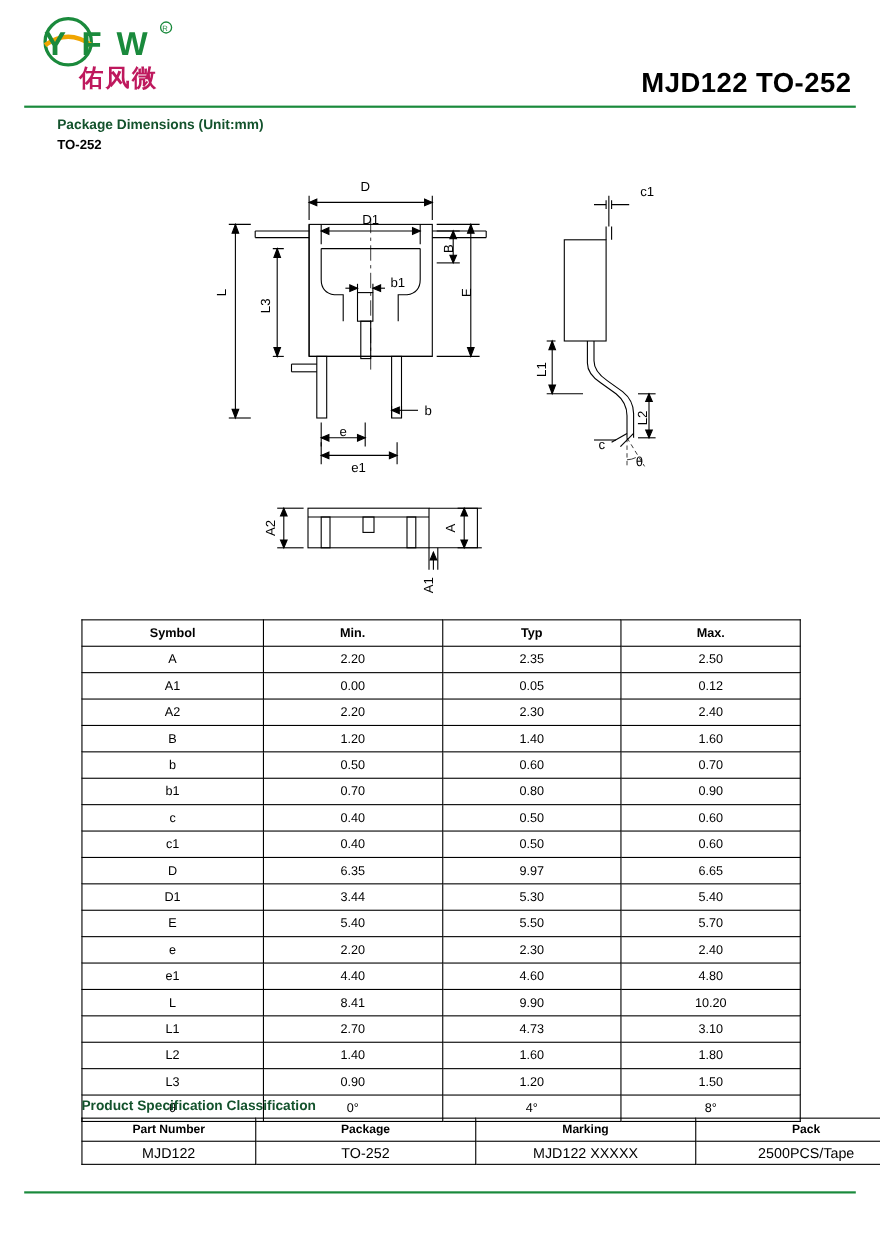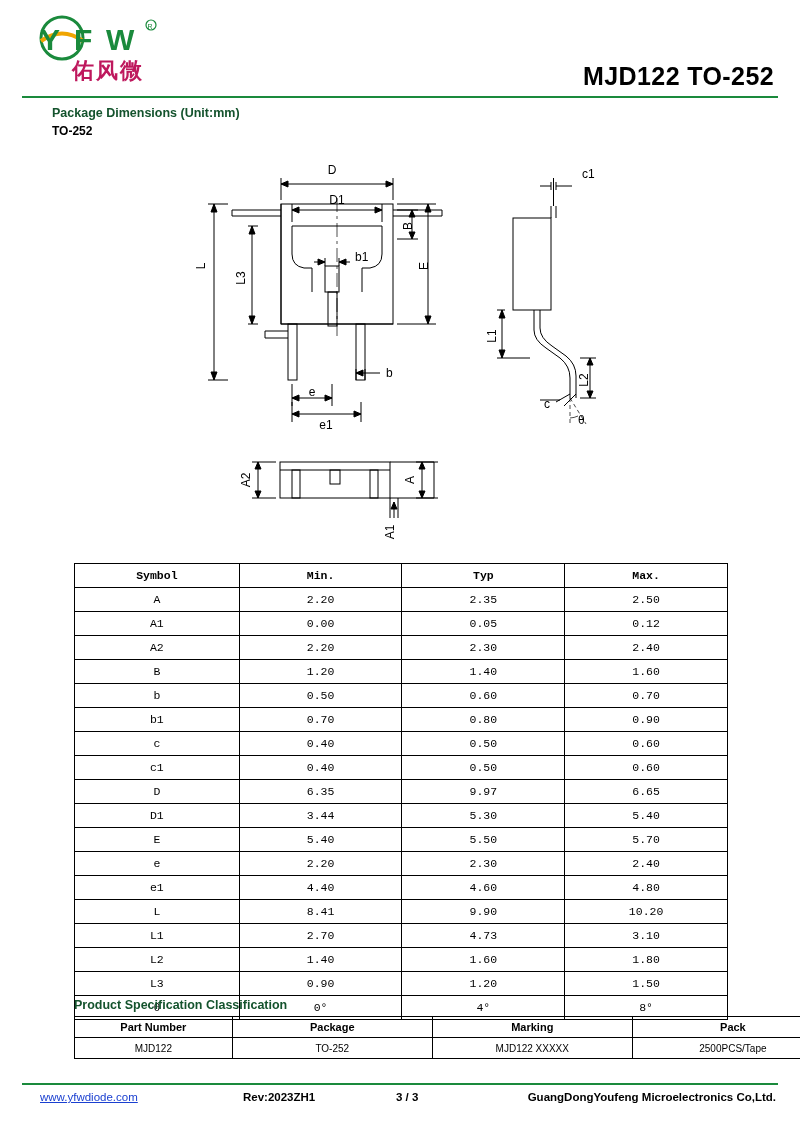--- a/index.html
+++ b/index.html
@@ -97,21 +97,20 @@
   
   table {
     border-collapse: collapse;
     font-size: 11.5px;
   }
   .dim-table {
     position: absolute;
     left: 74px;
     top: 563px;
     width: 654px;
-    font-family: Liberation Mono, monospace;
   }
   .dim-table th, .dim-table td {
     border: 1px solid #000;
     height: 23px;
     text-align: center;
     font-weight: normal;
     padding: 0;
   }
   .dim-table th {
     font-weight: bold;
@@ -133,21 +132,21 @@
     left: 74px;
     top: 1016px;
     width: 760px;
   }
   .psc-table th, .psc-table td {
     border: 1px solid #000;
     height: 20px;
     text-align: center;
     font-weight: normal;
     padding: 0;
-    font-size: 10px;
+    font-size: 13px;
   }
   .psc-table th { font-weight: bold; font-size: 11px; }
   .psc-table col.p0 { width: 138px; }
   .psc-table col.p1 { width: 175px; }
   .psc-table col.p2 { width: 175px; }
   .psc-table col.p3 { width: 176px; }
 
   
   .footer-rule {
     position: absolute;
@@ -545,20 +544,14 @@
       <tr>
         <td>MJD122</td>
         <td>TO-252</td>
         <td>MJD122  XXXXX</td>
         <td>2500PCS/Tape</td>
       </tr>
     </tbody>
   </table>
 
   <div class="footer-rule"></div>
-  <div class="footer">
-    <a class="url" href="#">www.yfwdiode.com</a>
-    <div class="rev">Rev:2023ZH1</div>
-    <div class="pageno">3 / 3</div>
-    <div class="company">GuangDongYoufeng Microelectronics Co,Ltd.</div>
-  </div>
 
 </div>
 
 </body></html>

